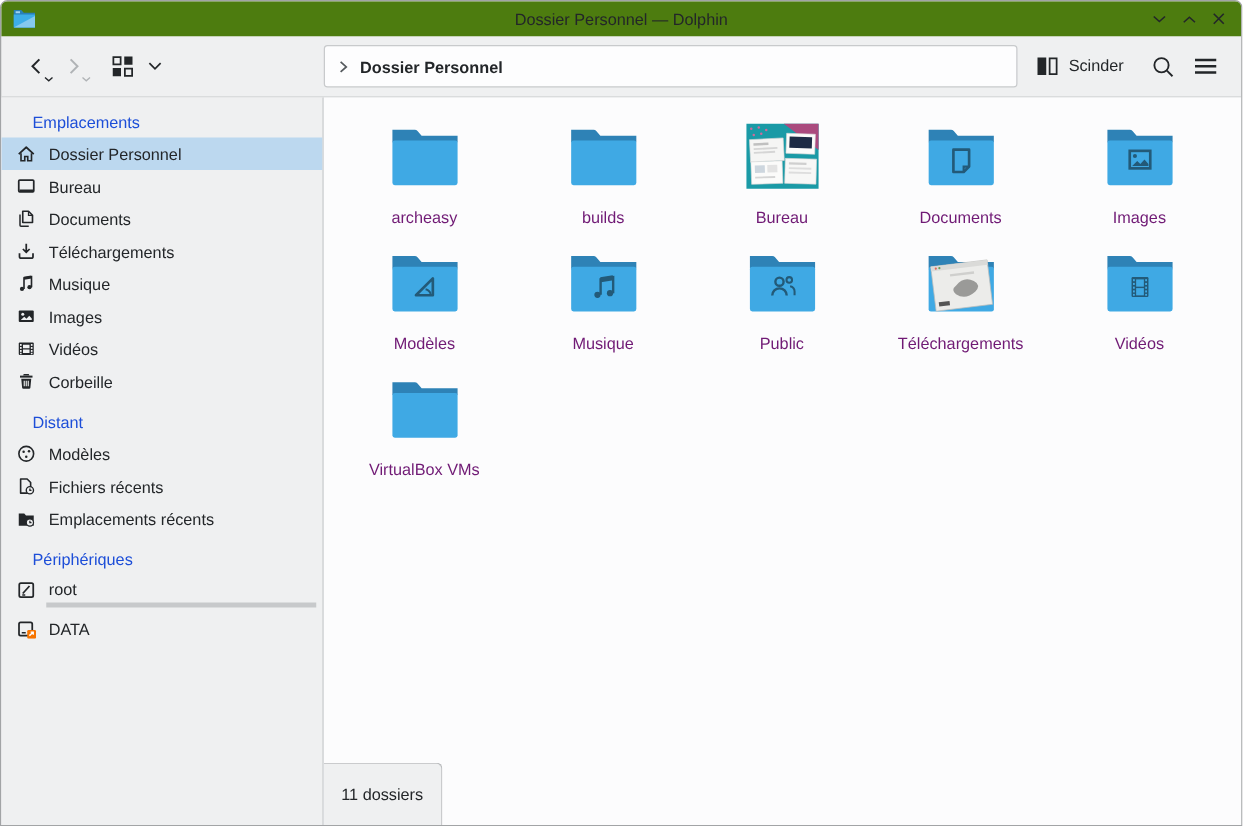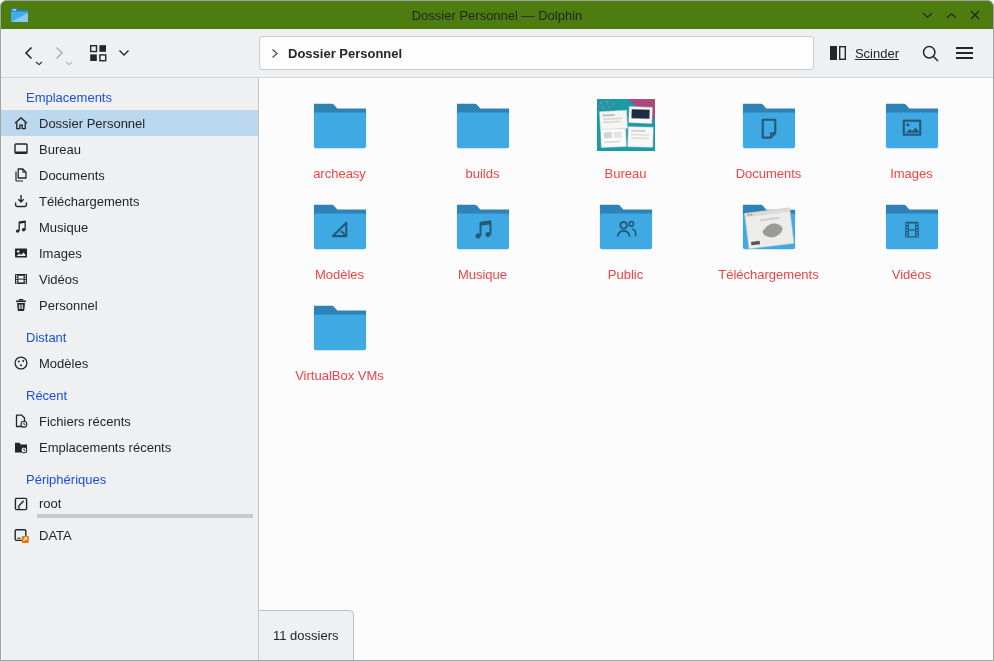--- a/index.html
+++ b/index.html
@@ -19,41 +19,41 @@
   .toolbar { flex:0 0 49px; display:flex; align-items:center; border-bottom:1px solid #d4d5d6; }
   .nav-group { flex:0 0 258px; display:flex; align-items:center; padding-left:13px; }
   .tb-btn { position:relative; width:30px; height:32px; display:flex; align-items:center; justify-content:center; }
   .tb-btn .mini { position:absolute; right:1px; bottom:3px; line-height:0; }
   .viewmode { margin-left:9px; }
   .vm-chevron { width:22px; height:32px; display:flex; align-items:center; justify-content:center; }
   .breadcrumb { flex:1; height:34px; background:#fdfdfe; border:1px solid #c8cacc; border-radius:3px;
                 display:flex; align-items:center; padding:0 11px; gap:9px; margin-right:15px; }
   .breadcrumb .crumb { font-weight:bold; }
   .right-group { display:flex; align-items:center; padding-right:15px; }
-  .split-btn { display:flex; align-items:flex-end; gap:8px; margin-right:17px;text-decoration:underline; }
+  .split-btn { display:flex; align-items:flex-start; gap:8px; margin-right:17px; }
   .icon-btn { width:28px; height:30px; display:flex; align-items:center; justify-content:center; }
   .icon-btn + .icon-btn { margin-left:6px; }
 
   
   .content { flex:1; display:flex; min-height:0; }
   .sidebar { flex:0 0 258px; background:#eff0f1; border-right:1px solid #c3c5c7; padding-top:7px; overflow:hidden; }
   .sh { height:25px; display:flex; align-items:center; padding-left:25px; color:#1d4ed8; margin-top:7px; }
   .sh.first { margin-top:0; }
   .si { height:26px; display:flex; align-items:center; padding-left:12px; gap:10px; position:relative; }
   .si.selected { background:#bcd8ef; }
   .si .ic { width:16px; height:16px; flex:0 0 16px; line-height:0; }
   .si.with-bar { height:30px; align-items:flex-start; padding-top:4px; }
   .usage-track { position:absolute; left:36px; right:5px; bottom:4px; height:4px; background:#c7c9cb; }
   .usage-fill { height:100%; background:#aecde7; }
 
   .main { flex:1; background:#fcfcfd; position:relative; overflow:hidden; }
   .grid { display:grid; grid-template-columns:repeat(5,143px); padding:20px 0 0 9px; }
   .fitem { width:143px; height:101px; display:flex; flex-direction:column; align-items:center; }
   .fic { height:64px; display:flex; align-items:flex-start; justify-content:center; line-height:0; }
-  .flabel { margin-top:4px; color:#ef4444; }
+  .flabel { margin-top:4px; color:#701a75; }
 
   .status-tab { position:absolute; left:0; bottom:0; height:50px; background:#eff0f1;
                 border:1px solid #bcbec0; border-left:none; border-bottom:none;
                 border-top-right-radius:5px; display:flex; align-items:center; padding:0 14px; }
 </style>
 </head>
 <body>
 
 <div class="window">
 
@@ -241,37 +241,36 @@
       </div>
       <div class="si">
         <span class="ic">
           <svg width="16" height="16" viewBox="0 0 16 16">
               <path d="M6 2.1h4l.5 1.3H5.5z" fill="#232629"></path>
               <rect x="3" y="3.5" width="10" height="1.6" fill="#232629"></rect>
               <path d="M4 6h8l-.7 7.1a1 1 0 0 1-1 .9H5.7a1 1 0 0 1-1-.9z" fill="#232629"></path>
               <path d="M6.4 7.5V12M8 7.5V12M9.6 7.5V12" stroke="#eff0f1" stroke-width="0.9"></path>
             </svg>
         </span>
-        <span>Personnel</span>
+        <span>Corbeille</span>
       </div>
 
       <div class="sh">Distant</div>
       <div class="si">
         <span class="ic">
           <svg width="16" height="16" viewBox="0 0 16 16">
               <circle cx="8" cy="8" r="5.9" fill="none" stroke="#232629" stroke-width="1.3"></circle>
               <circle cx="5.9" cy="6.4" r="1" fill="#232629"></circle>
               <circle cx="10.2" cy="6" r="1" fill="#232629"></circle>
               <circle cx="8" cy="10.3" r="1" fill="#232629"></circle>
             </svg>
         </span>
         <span>Modèles</span>
       </div>
 
-      <div class="sh">Récent</div>
       <div class="si">
         <span class="ic">
           <svg width="16" height="16" viewBox="0 0 16 16">
               <path d="M3.5 2.2h5.2l2.8 2.8v8.5H3.5z" fill="none" stroke="#232629" stroke-width="1.3" stroke-linejoin="round"></path>
               <circle cx="10.9" cy="11.2" r="2.9" fill="#eff0f1" stroke="#232629" stroke-width="1.1"></circle>
               <path d="M10.9 9.8v1.5h1.3" fill="none" stroke="#232629" stroke-width="1"></path>
             </svg>
         </span>
         <span>Fichiers récents</span>
       </div>

